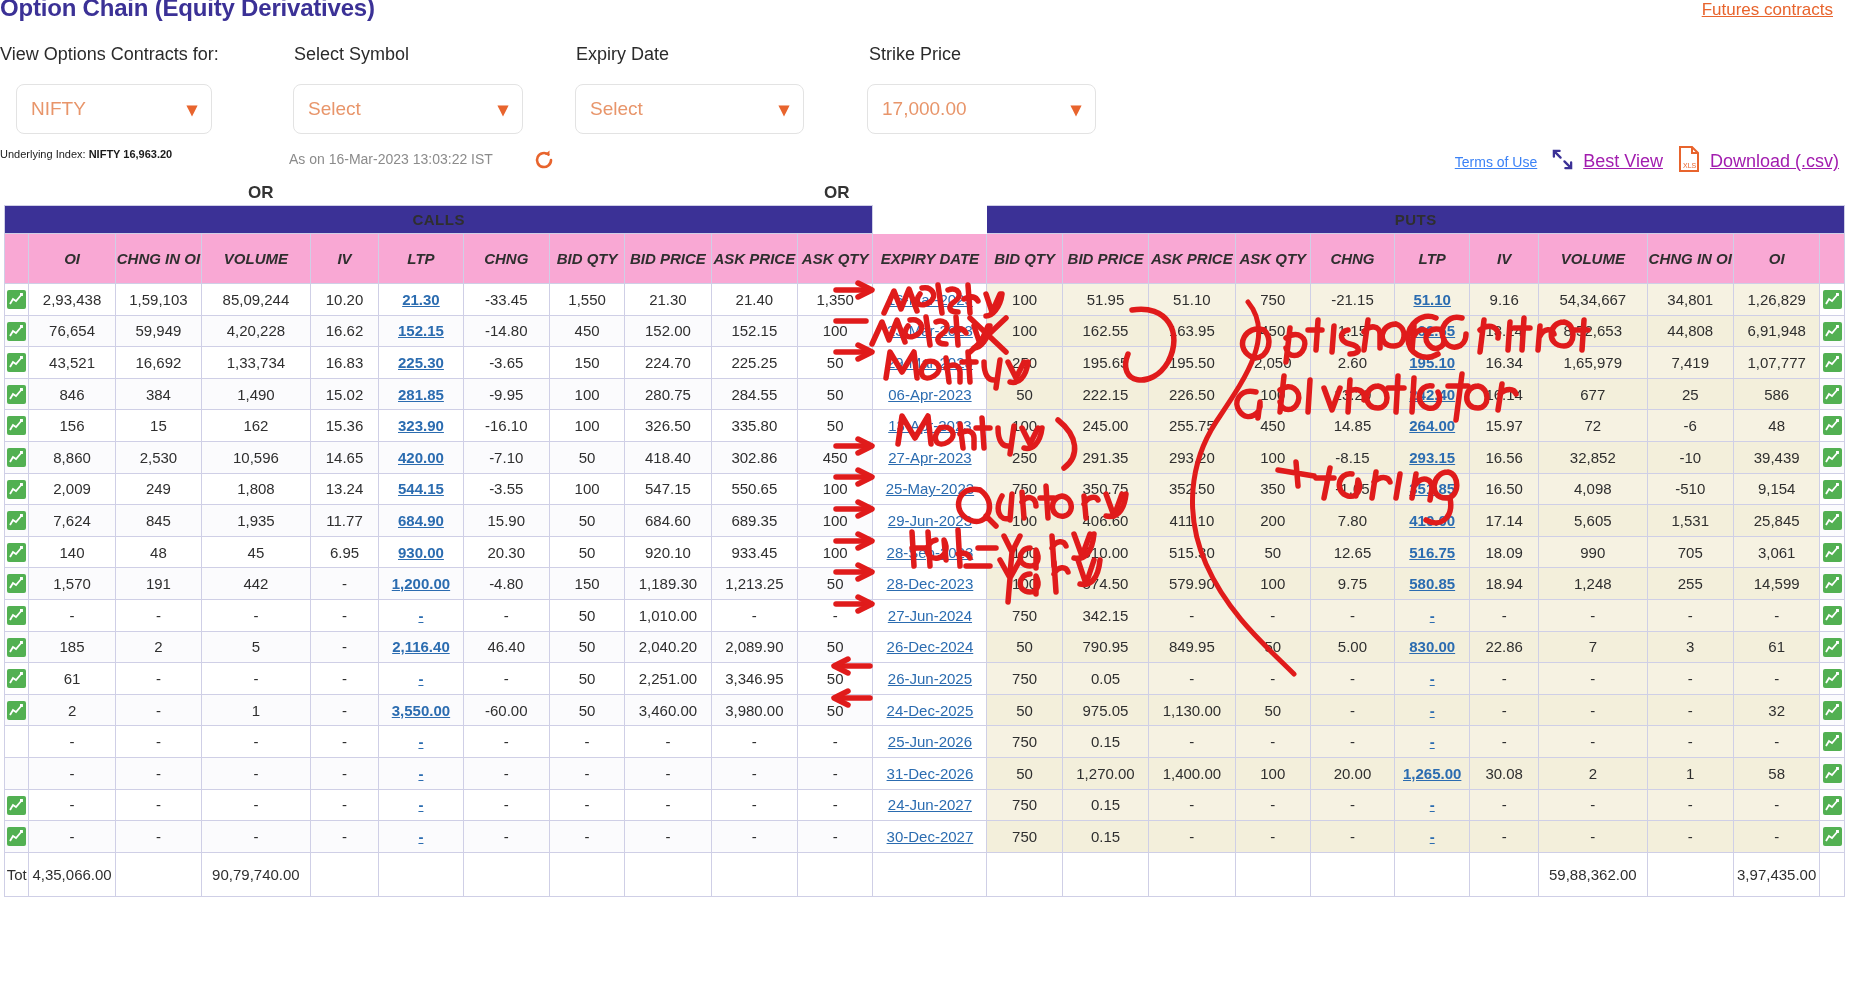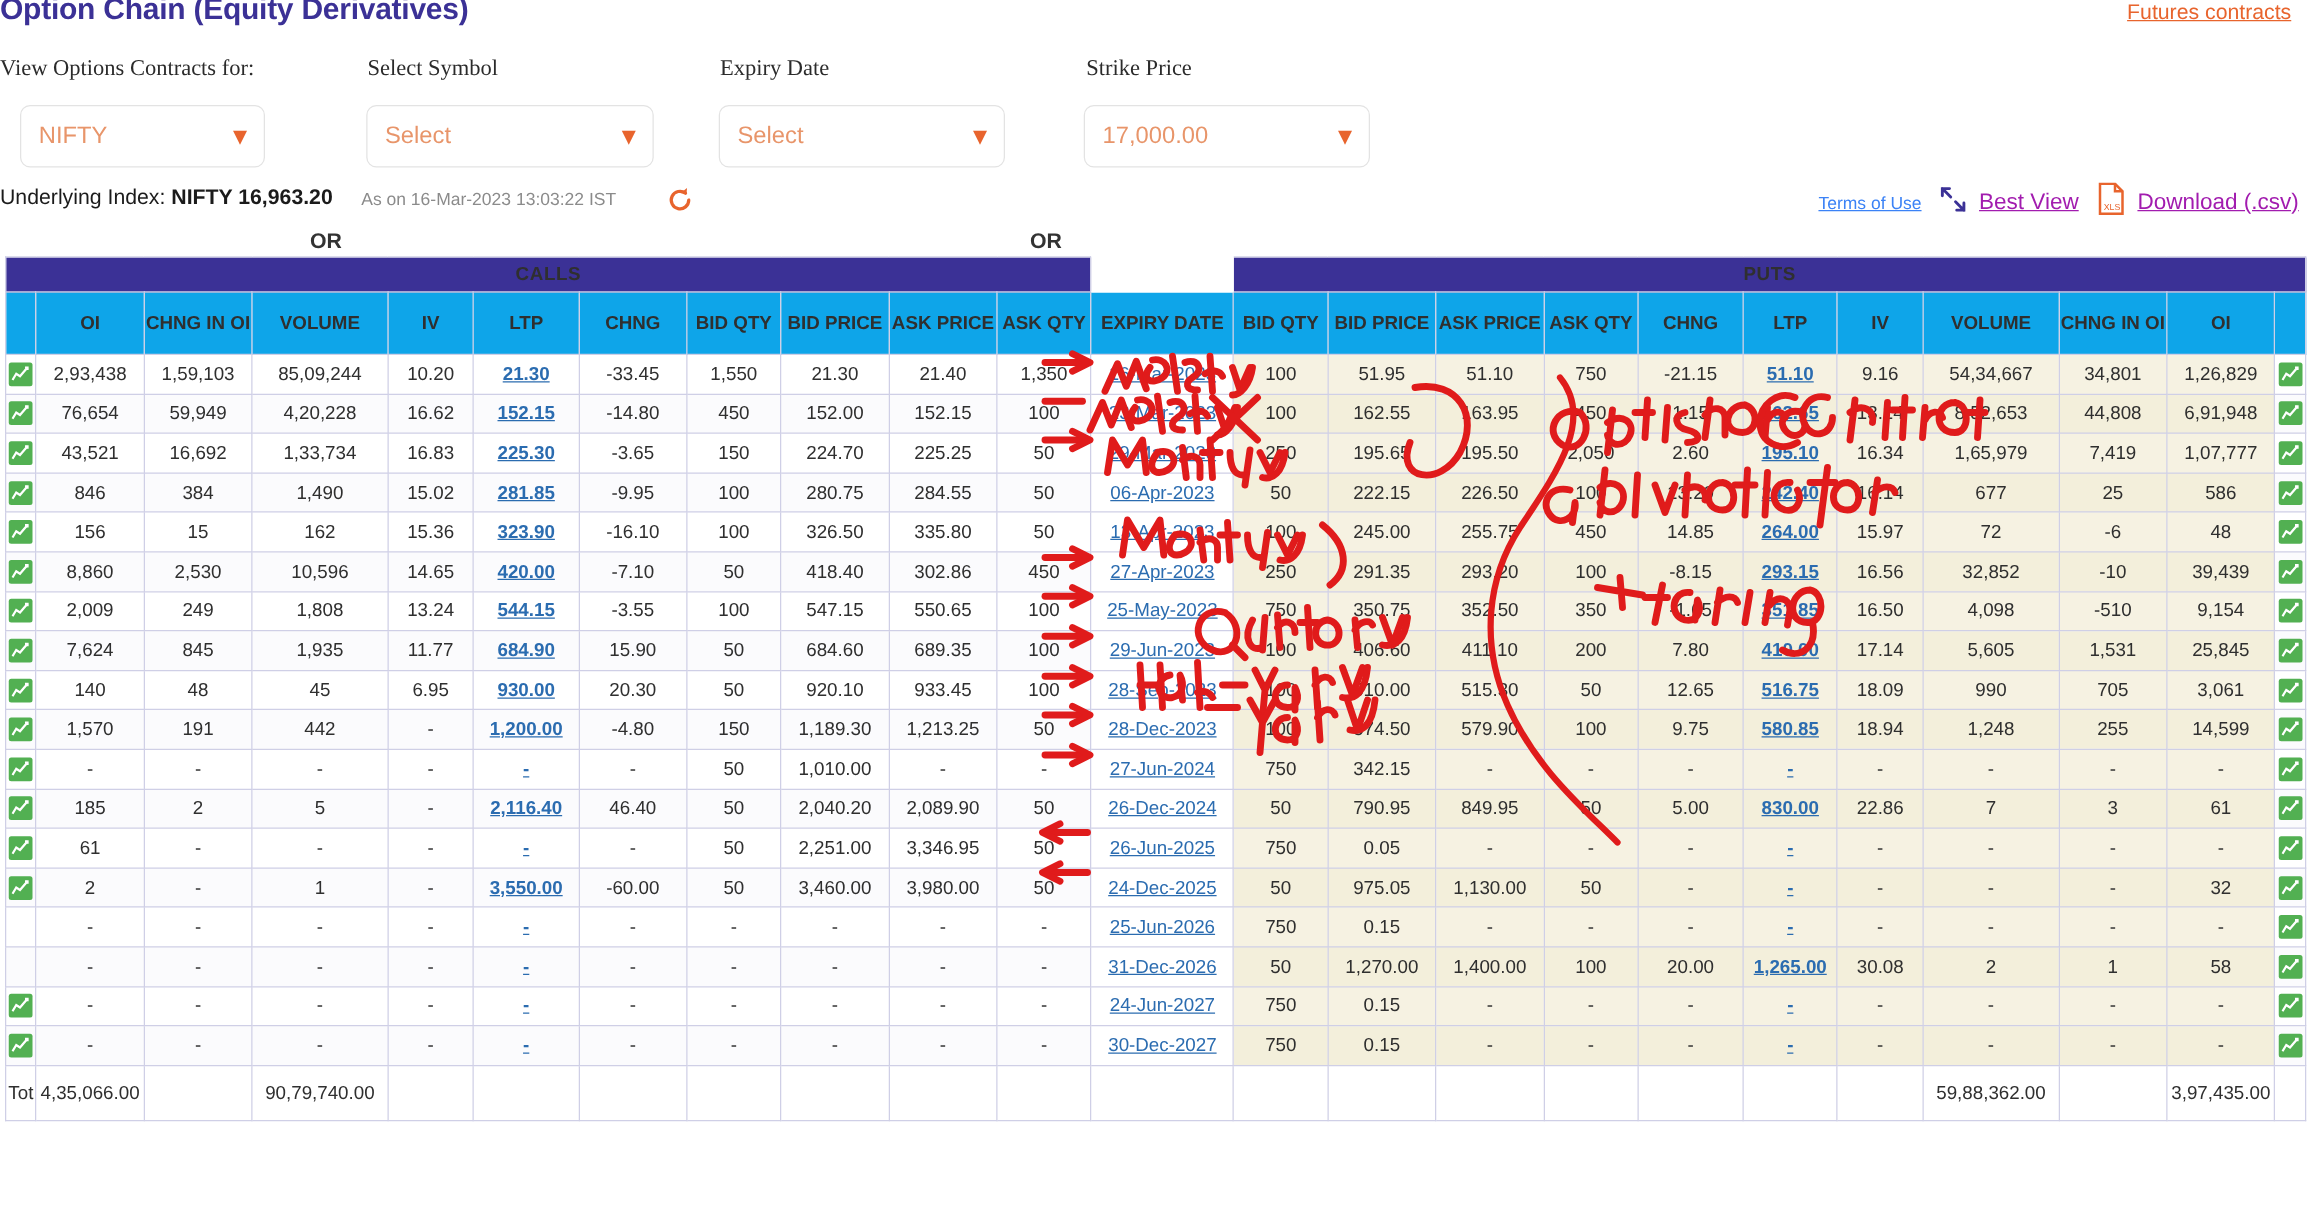--- a/index.html
+++ b/index.html
@@ -17,38 +17,38 @@
     position: absolute; left: 0; top: -6px;
     font-size: 24px; font-weight: 700; color: #3b3196;
     letter-spacing: -0.2px;
   }
   .futures-link {
     position: absolute; right: 16px; top: 0px;
     font-size: 17px; color: #e8642d;
   }
 
   .field-labels { position: absolute; top: 44px; left: 0; width: 1849px; height: 26px; }
-  .flabel { position: absolute; font-size: 18px; color: #2b2b2b; font-family: Liberation Serif, serif; }
+  .flabel { position: absolute; font-size: 18px; color: #2b2b2b; }
 
   .selects { position: absolute; top: 84px; left: 0; width: 1849px; height: 52px; }
   .sel {
     position: absolute; height: 50px;
     border: 1px solid #e3e3e3; border-radius: 8px;
     background: #fff;
     display: flex; align-items: center;
     padding: 0 14px;
     color: #e8956a; font-size: 19px;
   }
   .sel .val { flex: 1; }
   .sel .chev { color: #e8642d; font-size: 20px; font-weight: 700; line-height: 1; }
   .or-txt { position: absolute; font-size: 17px; font-weight: 700; color: #333; top: 99px; }
 
   
   .underline-row { position: absolute; top: 148px; left: 0; width: 1849px; height: 28px; }
-  .ul-label { position: absolute; left: 0; top: 0; font-size: 17px; color: #1b1b1b; }
+  .ul-label { position: absolute; left: 0; top: 0; font-size: 11px; color: #1b1b1b; }
   .ul-label b { font-weight: 700; }
   .ul-asof { position: absolute; left: 289px; top: 3px; font-size: 14px; color: #8b8b8b; }
   .refresh-icon {
     position: absolute; left: 531px; top: -1px;
     width: 26px; height: 26px;
   }
   .hdr-right { position: absolute; top: 146px; right: 10px; display: flex; align-items: center; gap: 14px; }
   .hdr-right .tou { font-size: 14px; color: #3b82f6; }
   .hdr-right .bv, .hdr-right .dl { font-size: 18px; color: #a21caf; display: flex; align-items: center; gap: 9px; }
 
@@ -61,25 +61,26 @@
     text-align: center;
     font-size: 15px;
     color: #2f2f2f;
   }
   thead .grp {
     background: #3b3196; color: #ffffff;
     font-size: 15px; font-weight: 700; letter-spacing: .5px;
     height: 28px; border: 1px solid #3b3196;
   }
   thead .colh {
-    background: #0ea5e9; color: #ffffff;
+    background: #f9a8d4; color: #ffffff;
     font-weight: 700; font-size: 14.5px; line-height: 16px;
     height: 50px; vertical-align: middle;
     border: 1px solid #6a61b8;
     padding: 2px 1px;
+    font-style: italic;
   }
   tbody tr { height: 31.6px; }
   tbody td { height: 31.6px; white-space: nowrap; }
   tbody tr.alt td { background: #fbfbfd; }
   tbody td.puts { background: #f6f2e2; }
   tbody tr.alt td.puts { background: #f3efdb; }
   td.ltp a { color: #2b6cb0; text-decoration: underline; font-weight: 700; }
   td.exp { background: #ffffff !important; }
   td.exp a { color: #2b6cb0; text-decoration: underline; }
   .up { color: #1a8a3c; }

